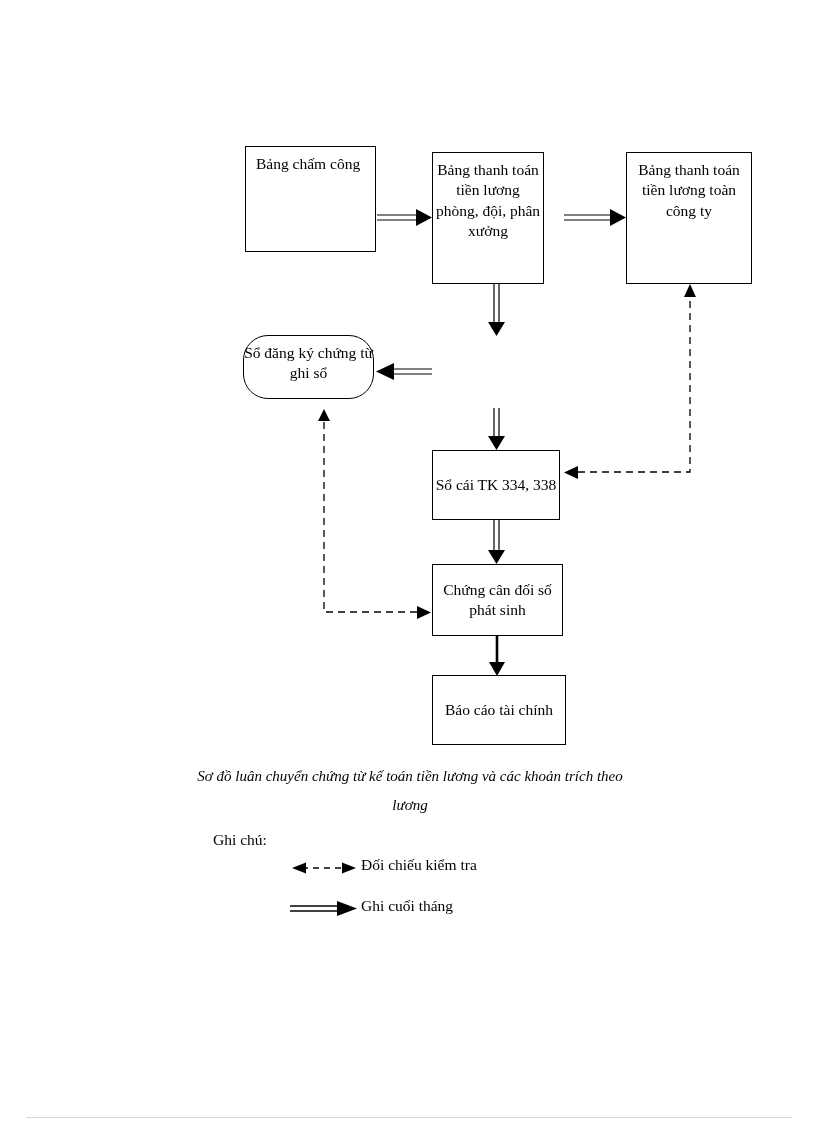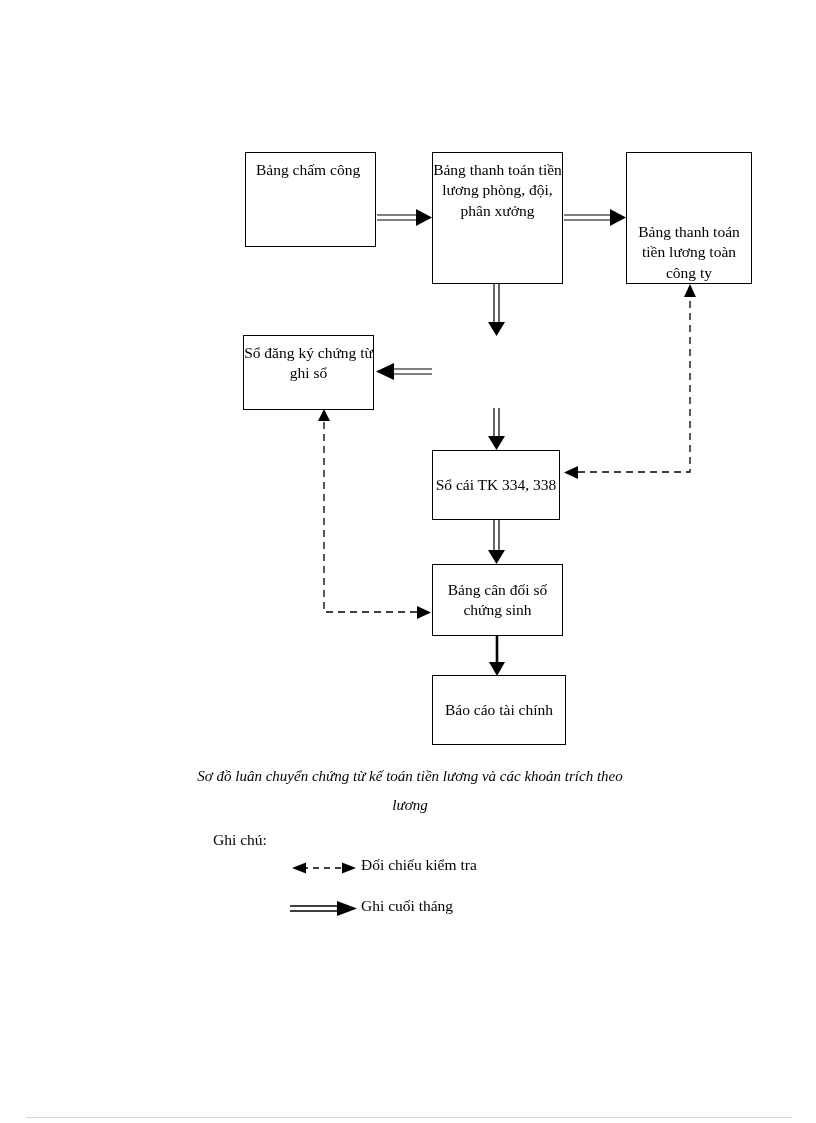--- a/index.html
+++ b/index.html
@@ -180,43 +180,43 @@
       <path d="M684,297 L696,297 L690,284 Z" fill="#000"></path>
     </g>
 
     <g>
       <path d="M324,422 L324,612 L418,612" fill="none" stroke="#000" stroke-width="1.3" stroke-dasharray="7,5"></path>
       <path d="M318,421 L330,421 L324,409 Z" fill="#000"></path>
       <path d="M417,606 L417,619 L431,612.5 Z" fill="#000"></path>
     </g>
   </svg>
 
-  <div class="node topleft" style="left:245px; top:152px; width:131px; height:95px;">
+  <div class="node topleft" style="left:245px; top:146px; width:131px; height:106px;">
     <span class="node-text">Bảng chấm công</span>
   </div>
 
-  <div class="node" style="left:432px; top:152px; width:131px; height:132px;">
+  <div class="node" style="left:432px; top:152px; width:112px; height:132px;">
     <span class="node-text">Bảng thanh toán tiền lương phòng, đội, phân xưởng</span>
   </div>
 
-  <div class="node" style="left:626px; top:152px; width:126px; height:132px;align-items:flex-end;">
+  <div class="node" style="left:626px; top:152px; width:126px; height:132px;">
     <span class="node-text">Bảng thanh toán tiền lương toàn công ty</span>
   </div>
 
-  <div class="node" style="left:243px; top:335px; width:131px; height:75px;">
+  <div class="node" style="left:243px; top:335px; width:131px; height:64px;border-radius:25px;">
     <span class="node-text">Sổ đăng ký chứng từ ghi sổ</span>
   </div>
 
 
   <div class="node vcenter" style="left:432px; top:450px; width:128px; height:70px;">
     <span class="node-text">Sổ cái TK 334, 338</span>
   </div>
 
   <div class="node vcenter" style="left:432px; top:564px; width:131px; height:72px;">
-    <span class="node-text">Bảng cân đối số chứng sinh</span>
+    <span class="node-text">Chứng cân đối số phát sinh</span>
   </div>
 
   <div class="node vcenter" style="left:432px; top:675px; width:134px; height:70px;">
     <span class="node-text">Báo cáo tài chính</span>
   </div>
 
   <div class="caption">
     <div>Sơ đồ luân chuyển chứng từ kế toán tiền lương và các khoản trích theo</div>
     <div>lương</div>
   </div>

